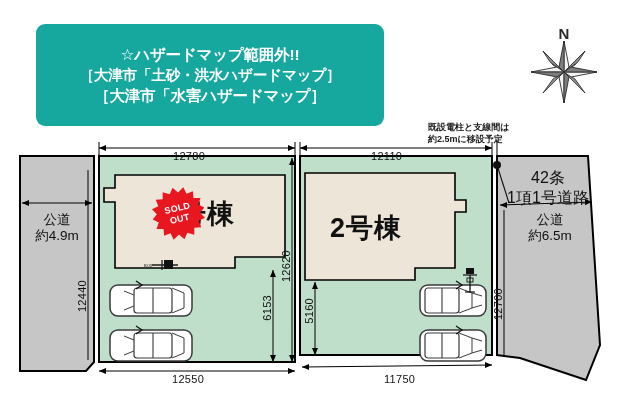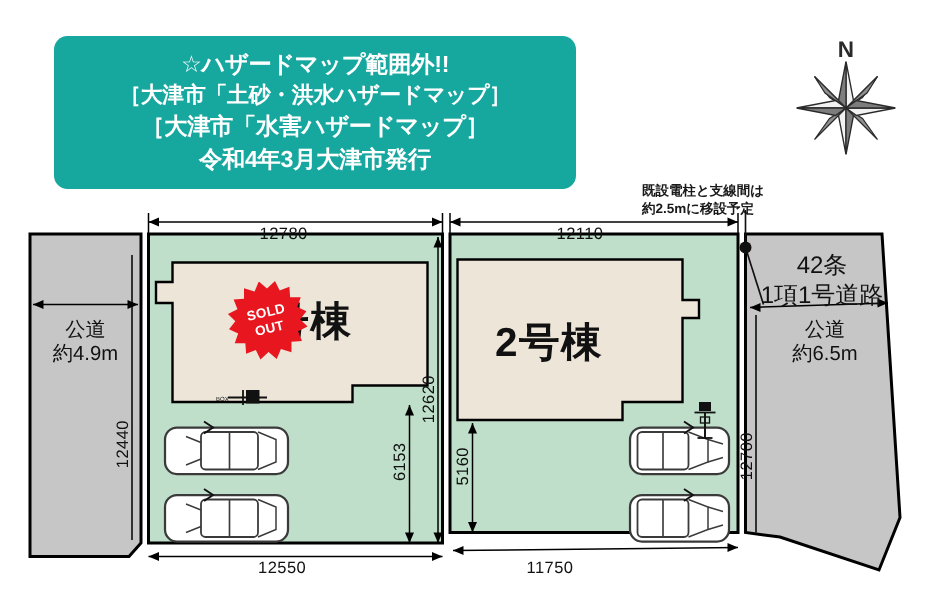--- a/index.html
+++ b/index.html
@@ -75,21 +75,20 @@
 </style>
 </head>
 <body>
 
 <div id="root">
 
   <div class="banner">
     <div class="ln l1">☆ハザードマップ範囲外!!</div>
     <div class="ln l3">［大津市「土砂・洪水ハザードマップ］</div>
     <div class="ln">［大津市「水害ハザードマップ］</div>
-    <div class="ln">令和4年3月大津市発行</div>
   </div>
 
   <div class="compass">
     <div class="n">N</div>
     <svg width="66" height="62" viewBox="0 0 66 62">
 
       <g fill="#8f8f8f" stroke="#2b2b2b" stroke-width="0.8">
         <polygon points="33,31 12,10 22,24"></polygon>
         <polygon points="33,31 12,10 19,21"></polygon>
         <polygon points="33,31 54,10 44,24"></polygon>
@@ -236,21 +235,21 @@
         <line x1="315" y1="142" x2="315" y2="215"></line>
         <path d="M315,142 l-3,7 h6 z" fill="#000" stroke="none"></path>
         <path d="M315,215 l-3,-7 h6 z" fill="#000" stroke="none"></path>
       </g>
     </svg>
 
     
     <div class="dimtxt" style="left:173px;top:10px;">12780</div>
     <div class="dimtxt" style="left:371px;top:10px;text-align:center;">12110</div>
     <div class="dimtxt" style="left:172px;top:233px;">12550</div>
-    <div class="dimtxt" style="left:351px;top:233px;">11750</div>
+    <div class="dimtxt" style="left:384px;top:233px;">11750</div>
 
     <div class="dimtxt vert" style="left:76px;top:140px;">12440</div>
     <div class="dimtxt vert" style="left:492px;top:148px;">12700</div>
 
     <div class="dimtxt vert" style="left:261px;top:155px;">6153</div>
     <div class="dimtxt vert" style="left:280px;top:110px;">12620</div>
     <div class="dimtxt vert" style="left:303px;top:158px;">5160</div>
 
     <div class="roadlbl" style="left:14px;top:72px;width:86px;">
       <div>公道</div>

